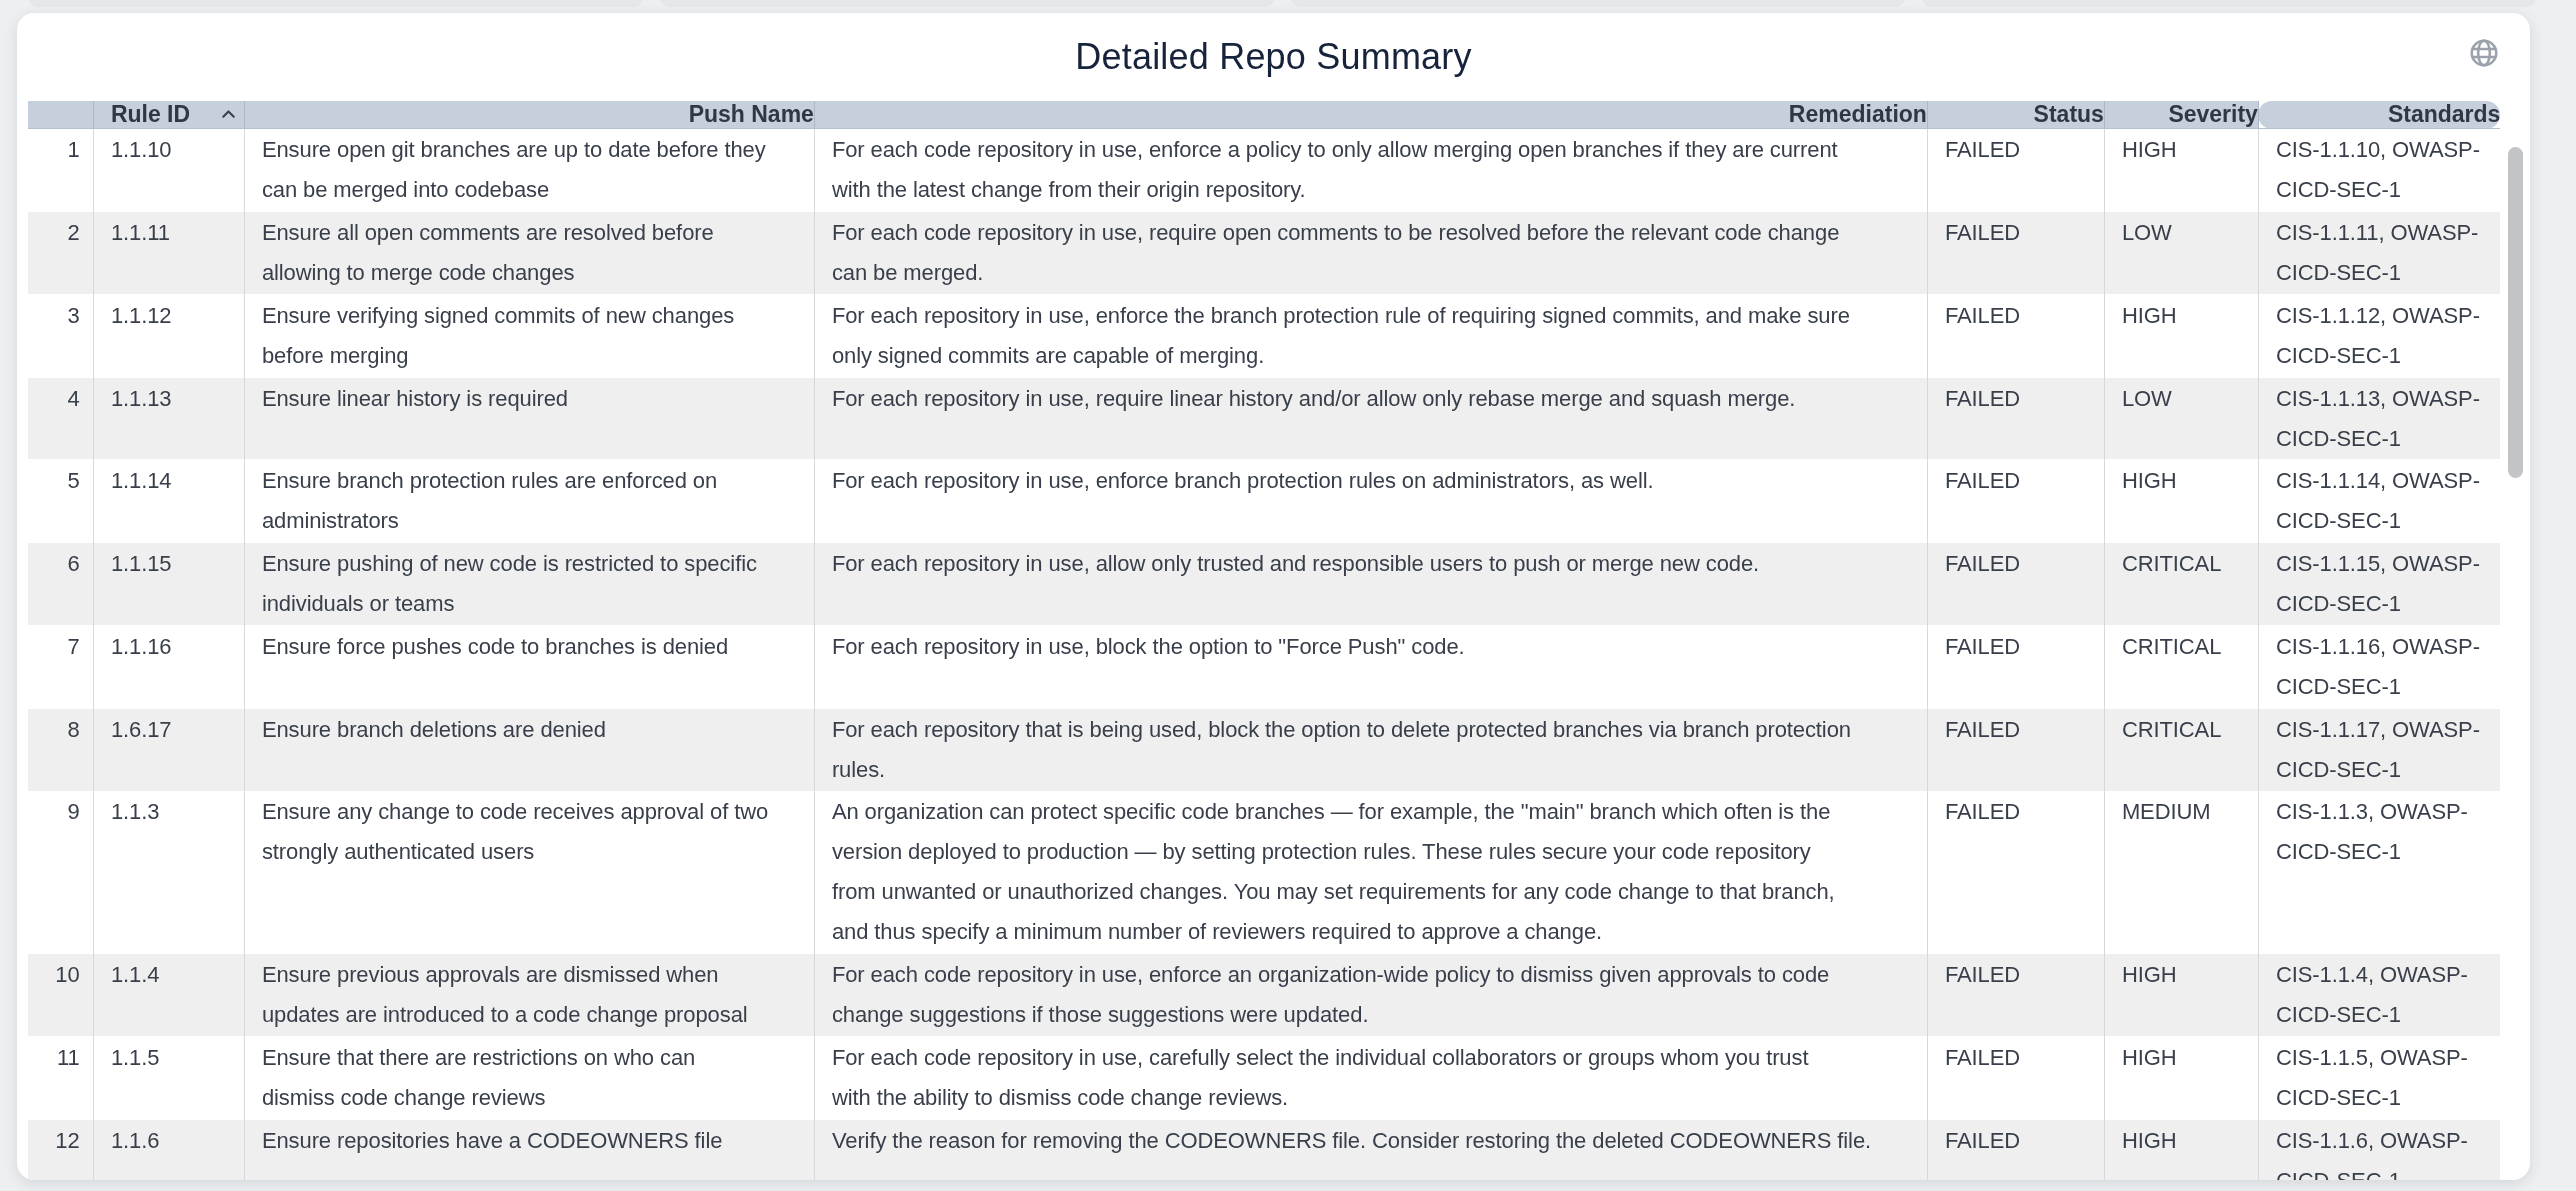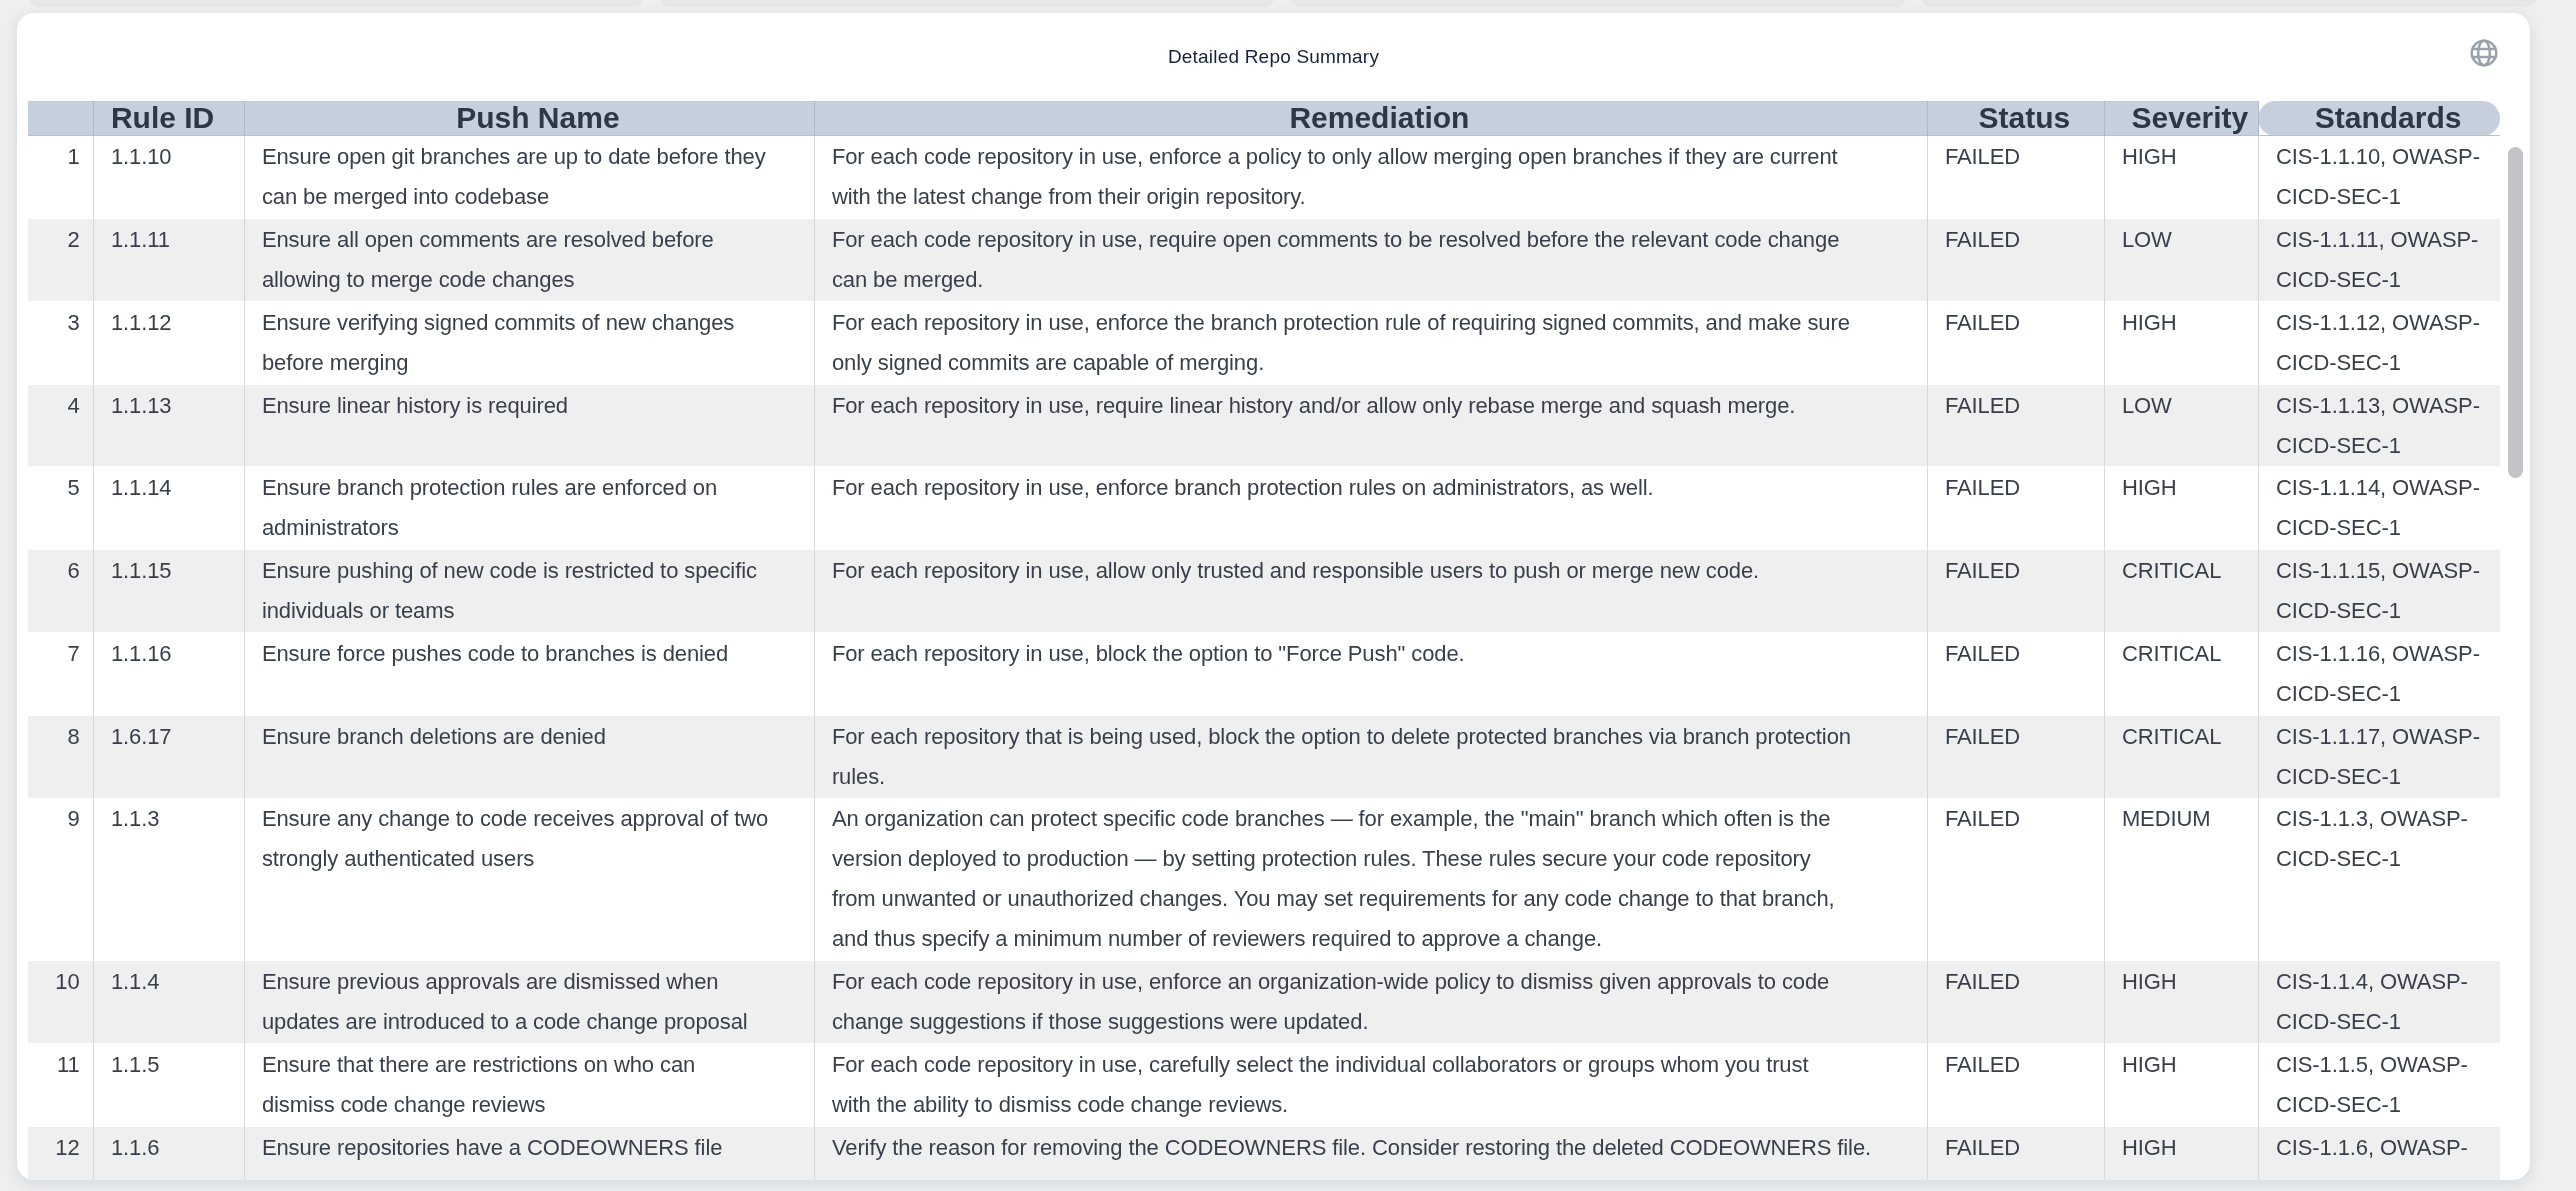--- a/index.html
+++ b/index.html
@@ -17,35 +17,35 @@
   .card{
     position:absolute;left:17px;top:13.3px;width:2513px;height:1167px;
     background:#ffffff;border-radius:17px;
     box-shadow:0 3.8px 13.3px rgba(40,50,60,.12);
     overflow:hidden;
   }
   .title-bar{position:absolute;left:0;top:0;width:100%;height:88px;}
   .page-title{
     position:absolute;left:0;right:0;top:0;height:88px;
     display:flex;align-items:center;justify-content:center;
-    font-size:19px;font-weight:500;color:#16233b;letter-spacing:0.2px;
+    font-size:36px;font-weight:500;color:#16233b;letter-spacing:0.2px;
   }
   .globe-btn{
     position:absolute;left:2448px;top:22px;width:38px;height:38px;
     display:flex;align-items:center;justify-content:center;border:none;background:transparent;padding:0;cursor:pointer;
   }
   table{
     position:absolute;left:11.4px;top:88px;
     border-collapse:collapse;table-layout:fixed;width:2472px;
   }
   col.c-idx{width:65px}col.c-id{width:151px}col.c-name{width:570px}
   col.c-rem{width:1113px}col.c-status{width:177px}col.c-sev{width:154px}col.c-std{width:242px}
   thead th{
     background:#c6d0dd;height:26px;
-    font-size:30px;font-weight:700;color:#2f3744;text-align:center;
+    font-size:23px;font-weight:700;color:#2f3744;text-align:right;
     padding:0 0 0 17px;border-bottom:1.9px solid #b6c0cd;
     border-right:0.9px solid #aeb9c7;white-space:nowrap;overflow:hidden;
   }
   thead th:last-child{border-right:none;border-radius:18px;}
   thead th.idx{padding:0;}
   th .th-inner{display:flex;align-items:center;gap:28px;}
   .sort-icon svg{display:block;}
   tbody td{
     vertical-align:top;height:78px;
     font-size:22px;line-height:40px;color:#383f4a;letter-spacing:-0.1px;

